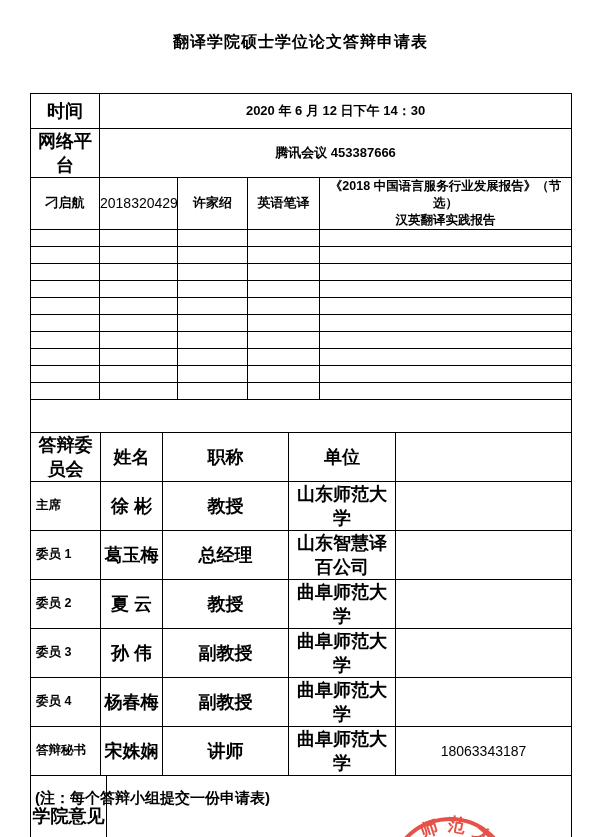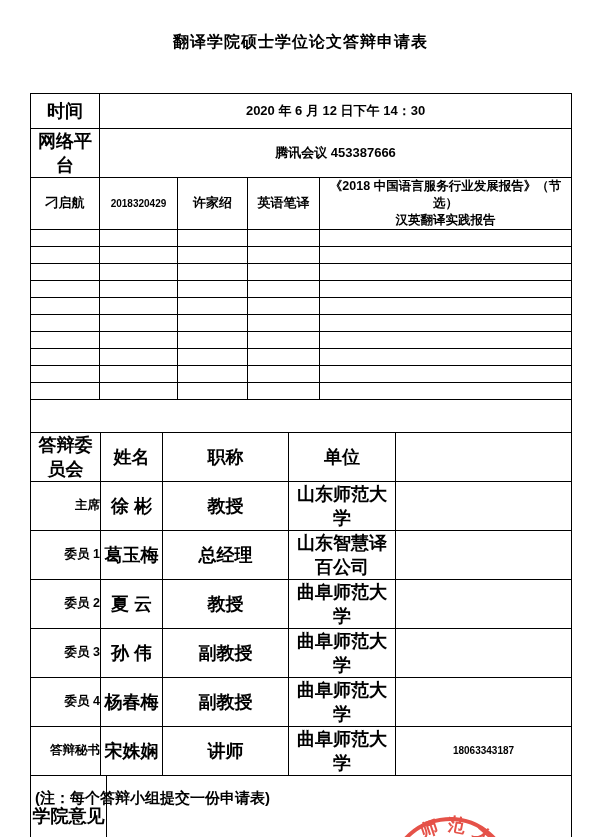--- a/index.html
+++ b/index.html
@@ -10,23 +10,23 @@
   }
   .doc-title {
     position:absolute; top:32px; left:0; width:100%;
     text-align:center; font-size:16px; font-weight:bold; letter-spacing:1px;
   }
   .tables { position:absolute; top:93px; left:30px; width:541px; }
   table { border-collapse:collapse; table-layout:fixed; width:541px; }
   .t2, .t3 { margin-top:-1px; }
   td { border:1px solid #000; text-align:center; font-size:13px; font-weight:bold; overflow:hidden; }
   .lbl { font-size:18px; font-weight:bold; }
-  .num { font-weight:bold; font-size:10px;margin-left:10px; }
+  .num { font-weight:normal; font-size:14px;margin-left:10px; }
   .thesis { font-size:12.5px; line-height:1.35; }
-  .role-cell { text-align:right; padding-left:5px; font-size:12.5px; }
+  .role-cell { text-align:left; padding-left:5px; font-size:12.5px; }
   .commit-cell { font-size:18px;margin-top:8px; }
   .opinion-label { vertical-align:top; padding-top:28px; }
   .opinion-body { position:relative; padding:0; }
   .signature { position:absolute; left:152px; top:58px; }
   .stamp { position:absolute; left:278px; top:38px; opacity:0.88; transform:rotate(-4deg); }
   .seal-label { position:absolute; left:299px; top:96px; font-size:10px; font-weight:bold; color:#701a75; z-index:3; }
   .seal-date { position:absolute; left:276px; top:134px; font-size:13px; font-weight:bold; color:#000; z-index:3; }
   .footnote { position:absolute; top:789px; left:35px; font-size:15px; font-weight:bold; }
 </style>
 </head>

